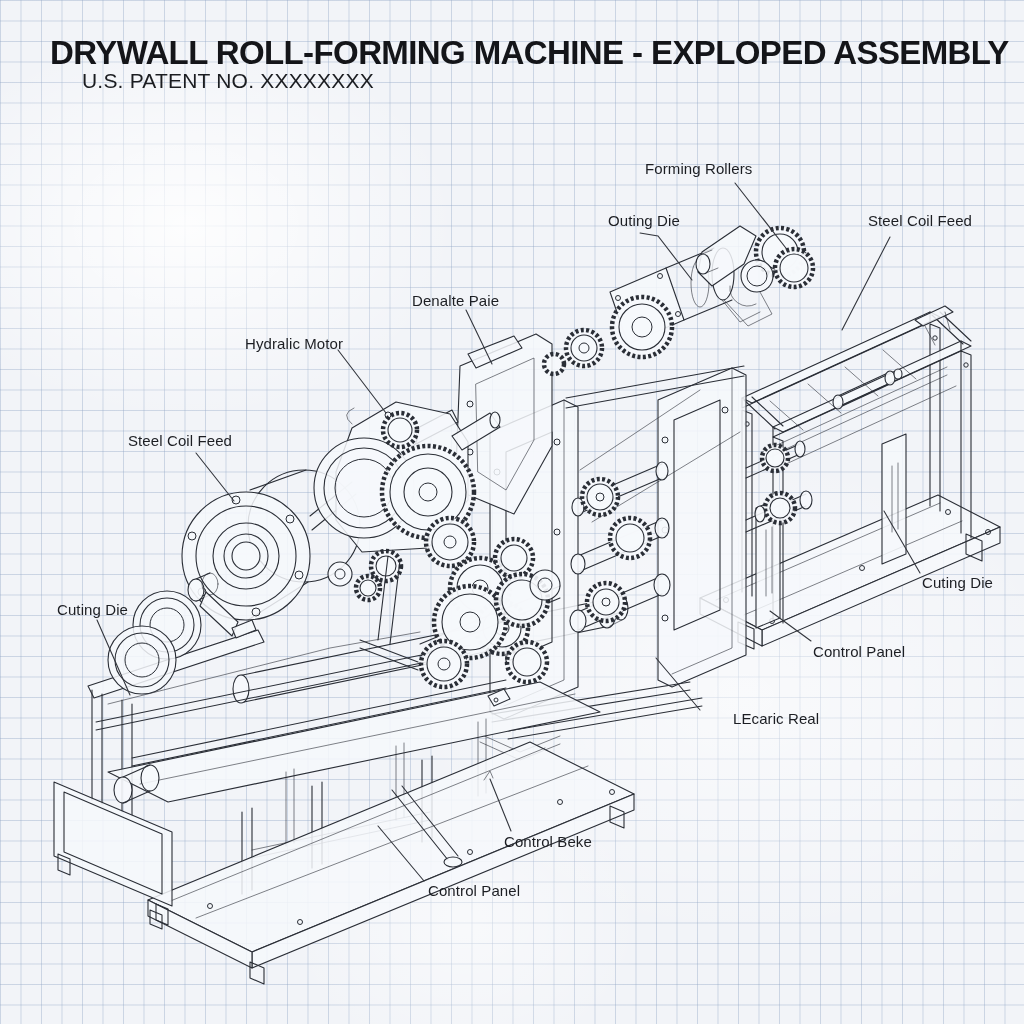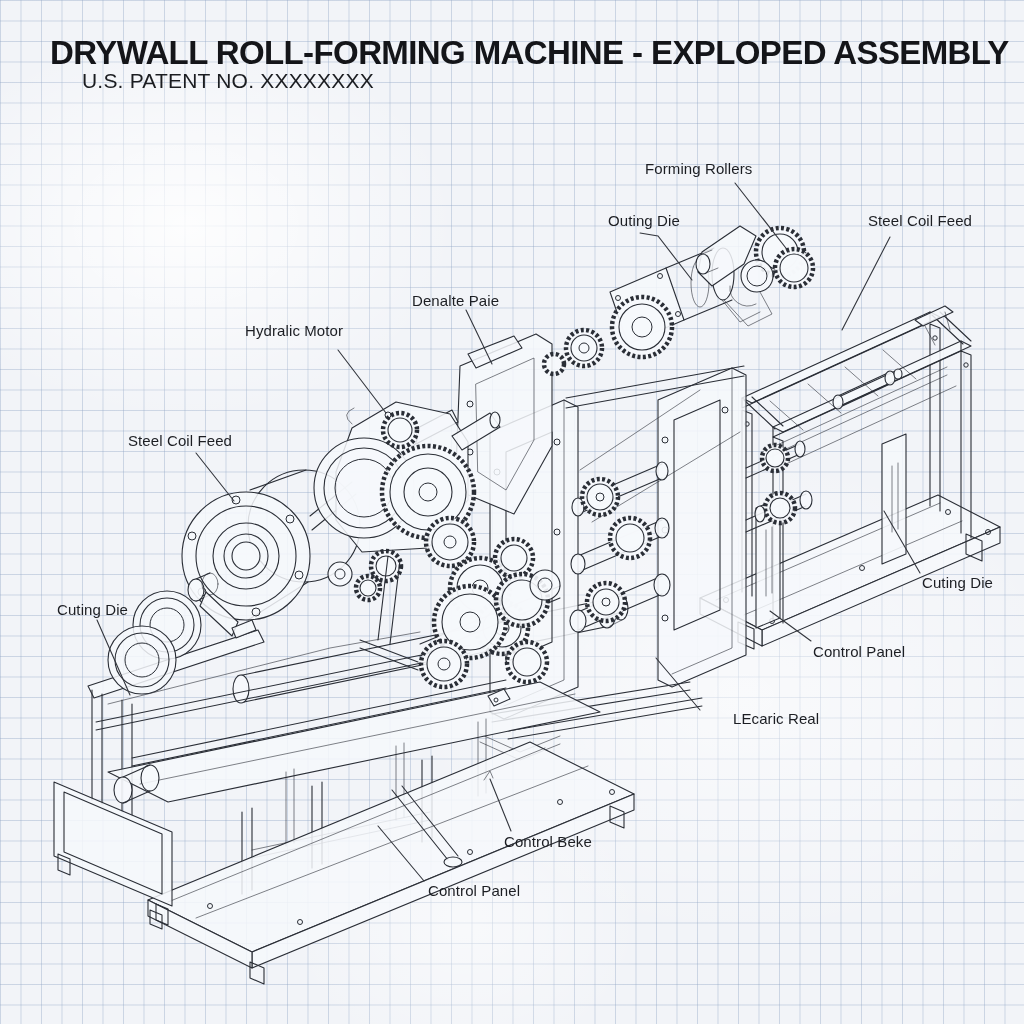--- a/index.html
+++ b/index.html
@@ -338,21 +338,21 @@
     </g>
   </svg>
 
   <div class="title">DRYWALL ROLL-FORMING MACHINE - EXPLOPED ASSEMBLY</div>
   <div class="sub patent">U.S. PATENT NO. XXXXXXXX</div>
 
   <div class="lbl" style="left:645px;top:160px;">Forming Rollers</div>
   <div class="lbl" style="left:868px;top:212px;">Steel Coil Feed</div>
   <div class="lbl" style="left:572px;top:212px;margin-left:36px;">Outing Die</div>
   <div class="lbl" style="left:412px;top:292px;">Denalte Paie</div>
-  <div class="lbl" style="left:245px;top:322px;">Hydralic Motor</div>
+  <div class="lbl" style="left:245px;top:335px;">Hydralic Motor</div>
   <div class="lbl" style="left:128px;top:432px;">Steel Coil Feed</div>
   <div class="lbl" style="left:57px;top:601px;">Cuting Die</div>
   <div class="lbl" style="left:922px;top:574px;">Cuting Die</div>
   <div class="lbl" style="left:813px;top:643px;">Control Panel</div>
   <div class="lbl" style="left:702px;top:710px;margin-left:31px;">LEcaric Real</div>
   <div class="lbl" style="left:504px;top:833px;">Control Beke</div>
   <div class="lbl" style="left:428px;top:882px;">Control Panel</div>
 </div>
 
 </body></html>

